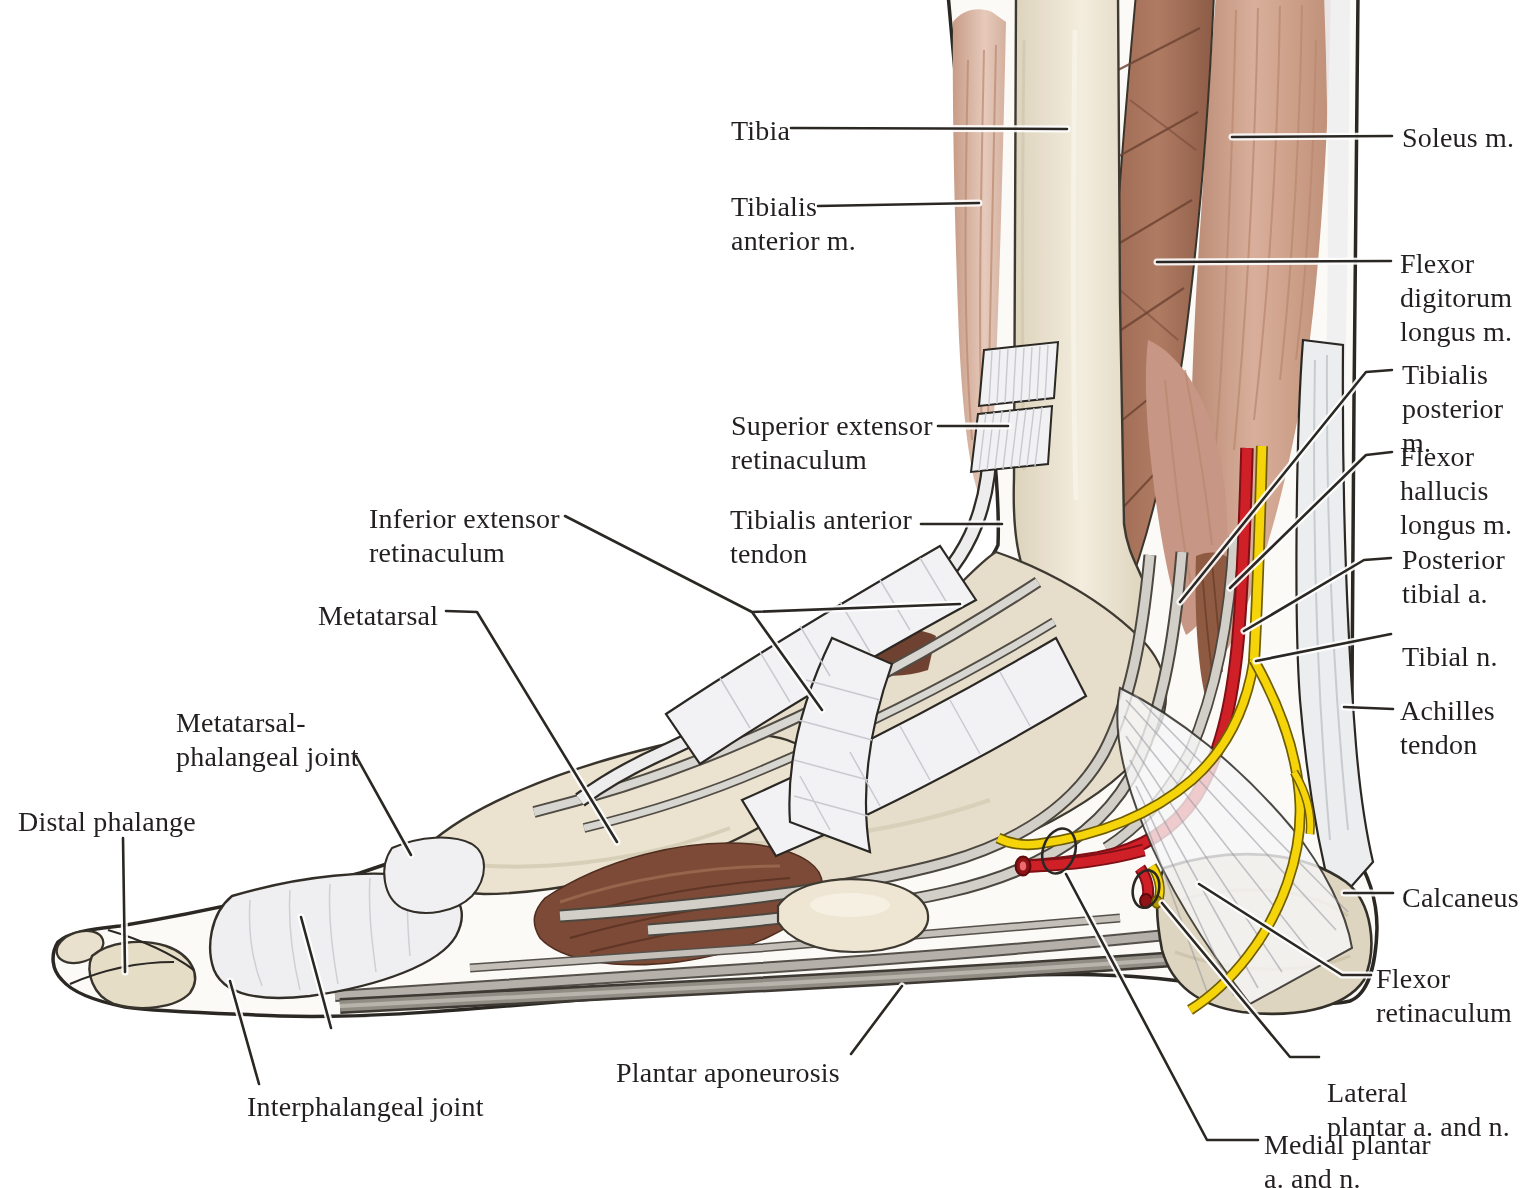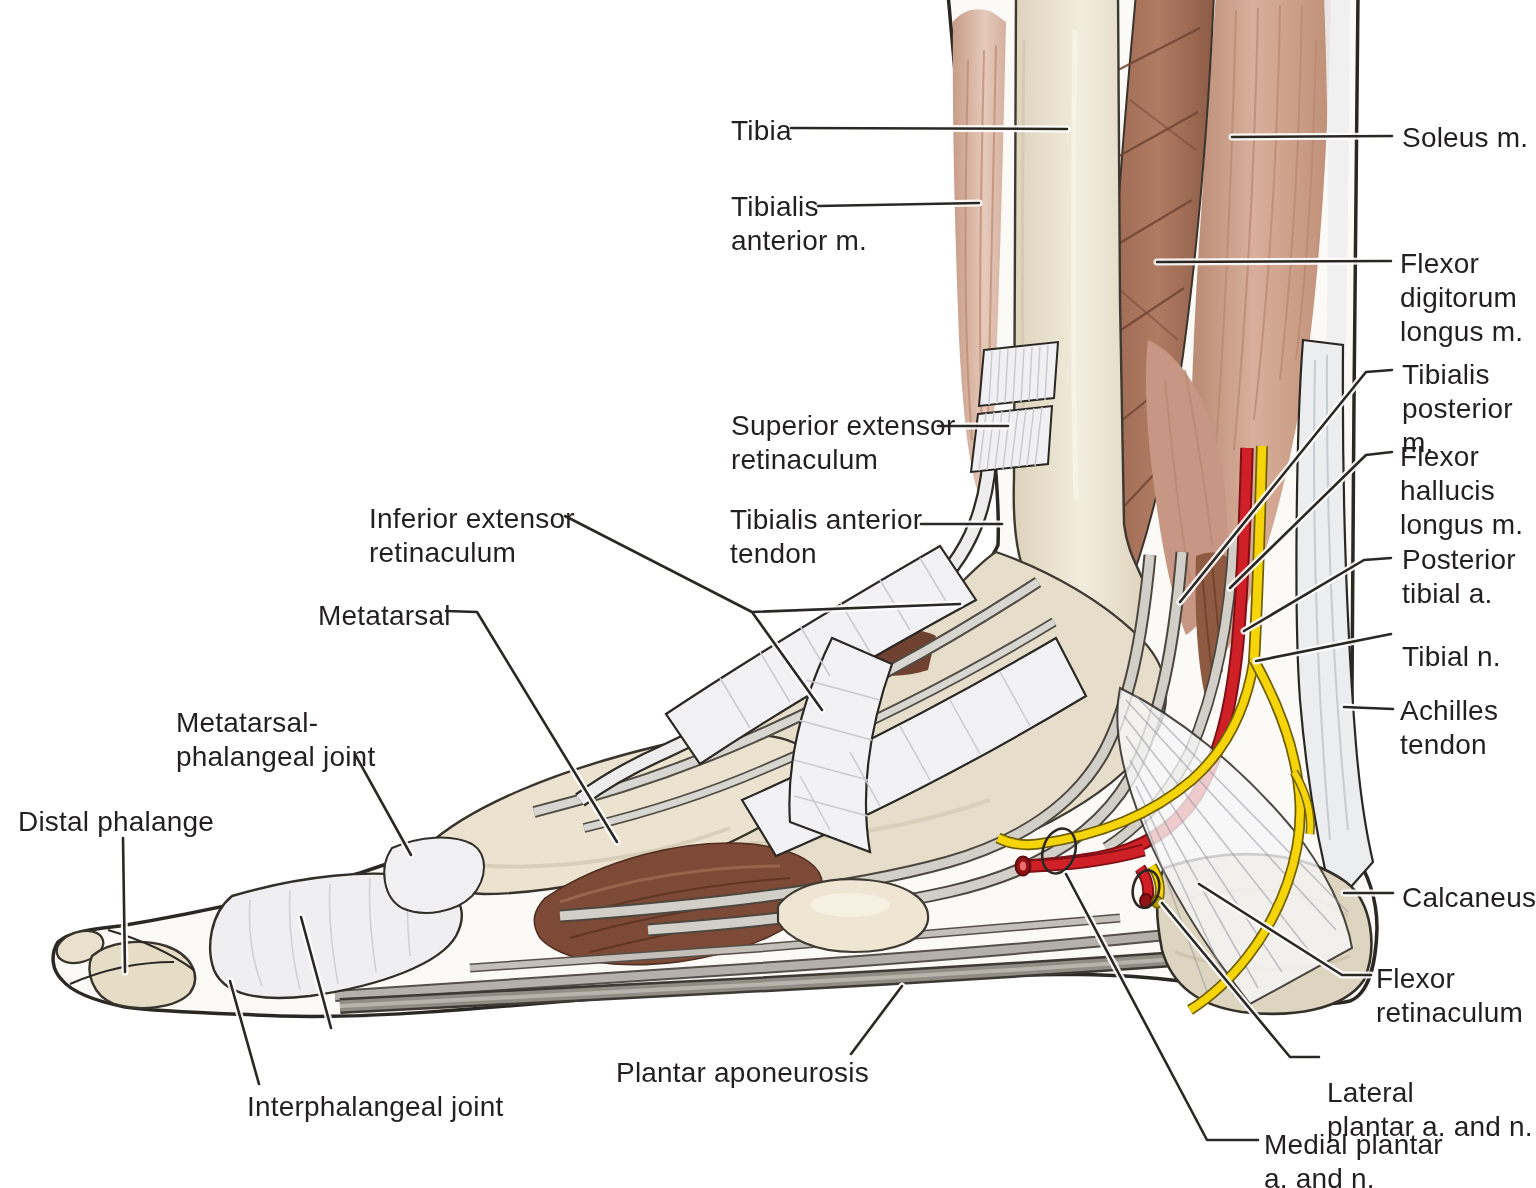--- a/index.html
+++ b/index.html
@@ -1,17 +1,17 @@
 <!DOCTYPE html>
 <html style="--c-background: #ffffff; --c-text: #231f20; --c-outline: #2b2824; --c-leader: #2b2824; --c-bone: #e8e0cd; --c-bone-shadow: #d0c6ae; --c-muscle-salmon: #cfa28c; --c-muscle-streak: #b9886f; --c-muscle-red-brown: #a06c55; --c-muscle-deep-brown: #7c4a36; --c-tendon-white: #f1f1f4; --c-tendon-gray: #c9c6c0; --c-artery-red: #d02027; --c-artery-dark: #7e1016; --c-nerve-yellow: #f5d50a; --c-nerve-dark: #6f5d00;"><head>
 <meta charset="utf-8">
 <style>
   html,body{margin:0;padding:0;background:#fff;}
   .stage{position:relative;width:1536px;height:1188px;background:#fff;overflow:hidden;
-         font-family:Liberation Sans, sans-serif;border-radius:28px;}
+         font-family:Liberation Serif, serif;border-radius:28px;}
   .art{position:absolute;inset:0;width:1536px;height:1188px;}
   .lbl{position:absolute;font-size:28px;line-height:34px;color:var(--c-text,#231f20);
        white-space:pre-line;letter-spacing:.2px;}
 </style>
 </head>
 <body>
 
 <div class="stage">
 
 <svg class="art" viewBox="0 0 1536 1188">

